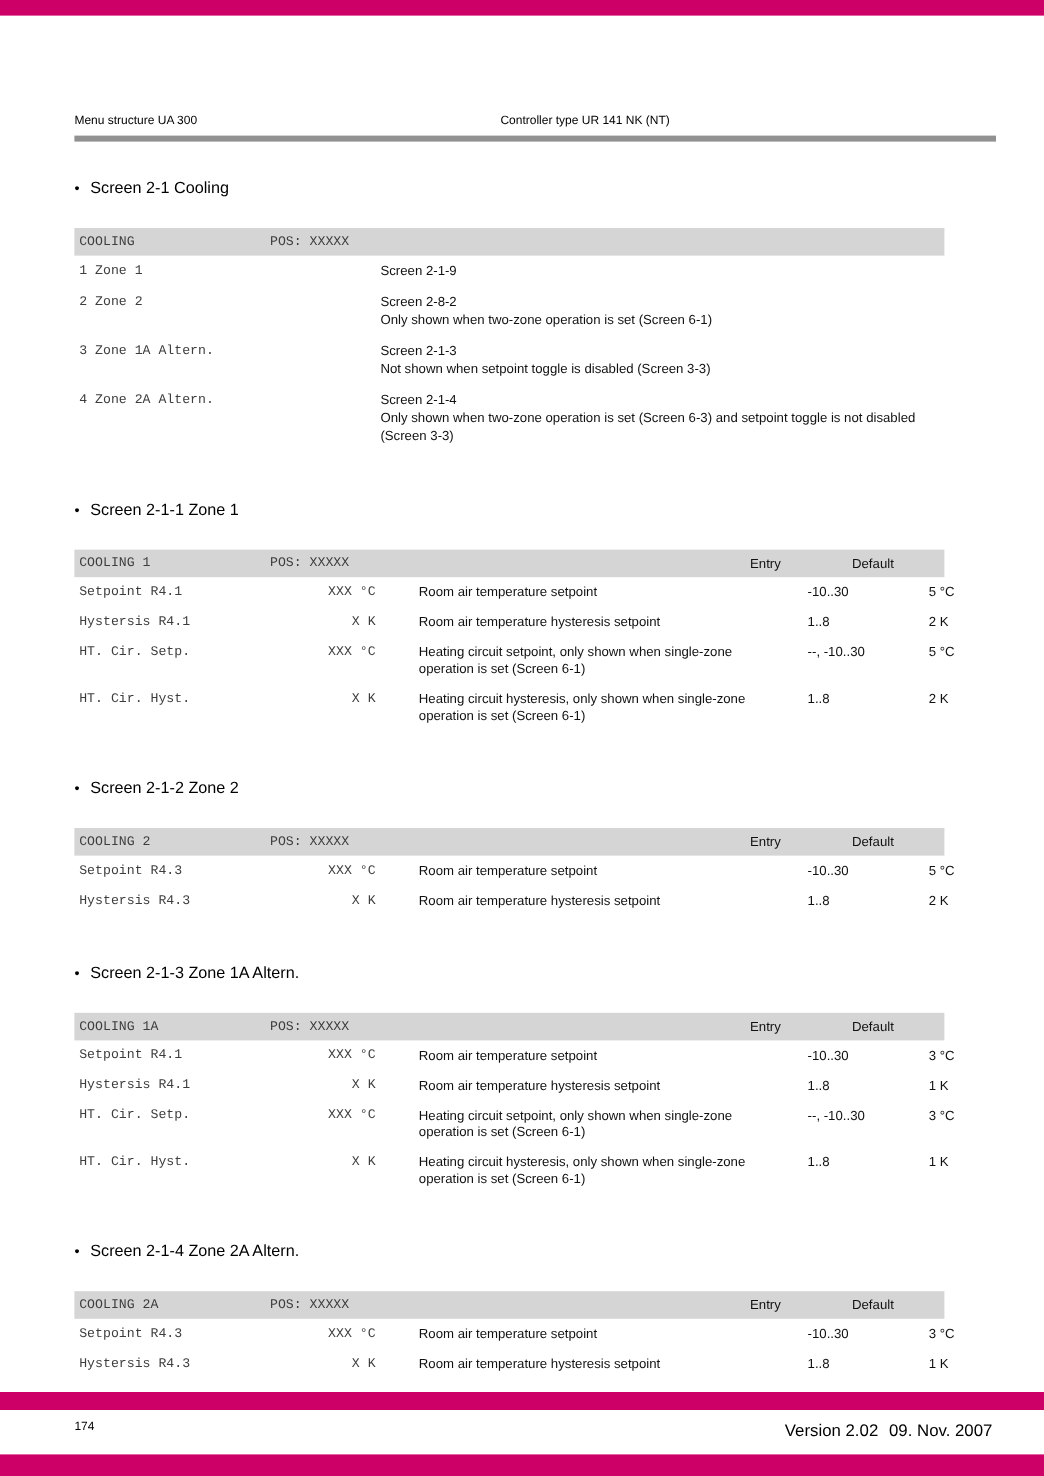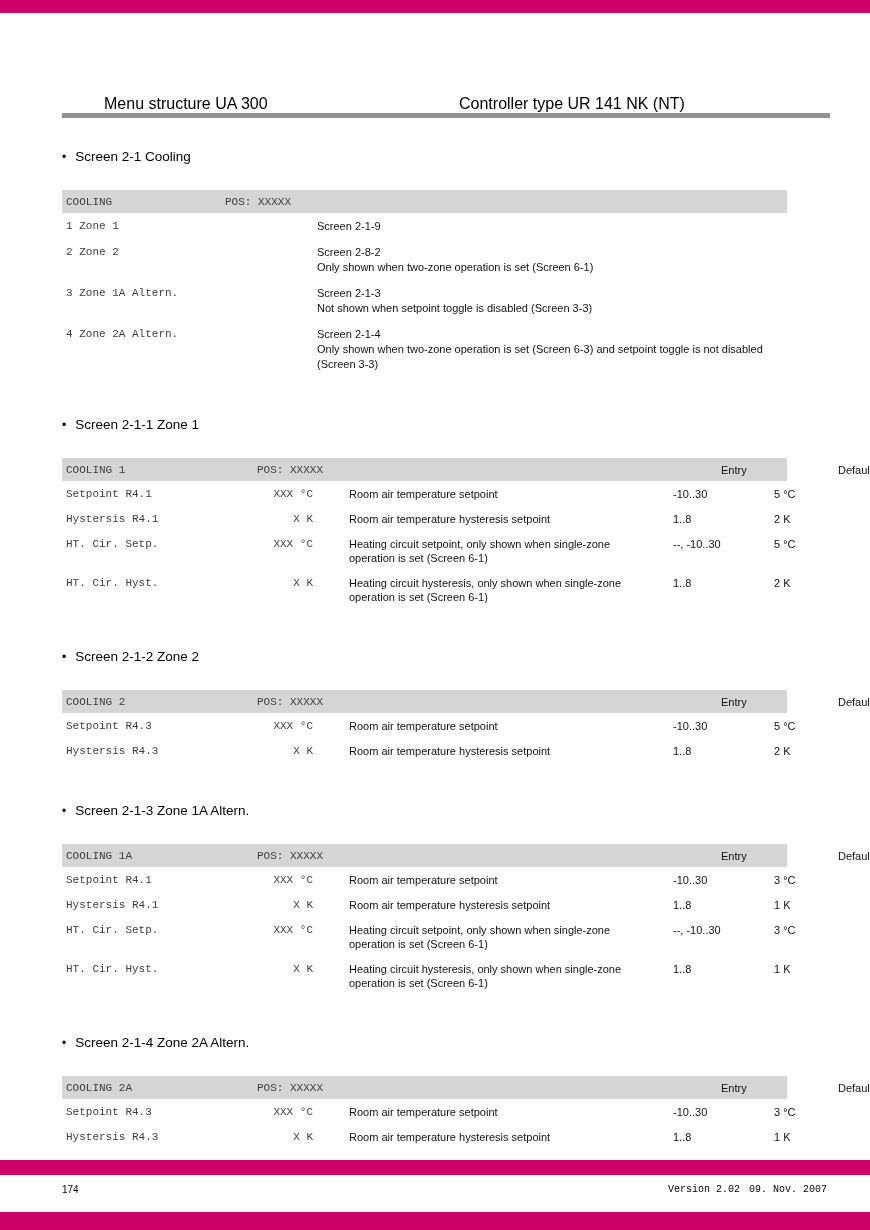--- a/index.html
+++ b/index.html
@@ -9,42 +9,42 @@
     font-family: "Liberation Sans", sans-serif;
     color: #000;
     position: relative;
     overflow: hidden;
   }
   .bar { width: 100%; background: #cc0066; }
   .bar-top { height: 13px; }
   .content { margin-left: 62px; width: 768px; }
 
   
-  .doc-header { position: relative; height: 14px; margin-top: 82px; font-size: 16px; margin-left: 42px; }
+  .doc-header { position: relative; height: 14px; margin-top: 82px; font-size: 10px; }
   .hdr-left  { position: absolute; left: 0; top: 0; }
   .hdr-right { position: absolute; left: 355px; top: 0; }
   .header-rule { height: 5px; background: #919191; margin-top: 4px; }
 
   
   .section { margin-top: 40px; }
   .section-first { margin-top: 31px; }
   .heading { font-size: 13.5px; display: flex; align-items: baseline; }
   .bullet { margin-right: 9px; font-size: 12px; }
 
   
   .tbl { width: 725px; margin-top: 26px; }
   .mono { font-family: "Liberation Mono", "DejaVu Sans Mono", monospace; font-size: 11px; color: #3d3d3d; }
   .sans { font-size: 11px; color: #111; }
 
   .thead {
     background: #d5d5d5; height: 23px;
     display: grid; align-items: center;
   }
   .thead-menu  { grid-template-columns: 163px 562px; }
-  .thead-param { grid-template-columns: 163px 92px 308px 85px 77px; gap: 32px; }
+  .thead-param { grid-template-columns: 163px 92px 308px 85px 77px; }
   .thead .pad { padding-left: 4px; }
   .hdr-col { font-size: 11px; color: #111; }
 
   
   .mrow { display: grid; grid-template-columns: 255px 470px; padding: 6px 0 5px 0; }
   .mrow .m-label { padding-left: 4px; line-height: 15px; }
   .mrow .m-screen, .mrow .m-note { line-height: 15px; }
 
   
   .prow { display: grid; grid-template-columns: 163px 92px 308px 85px 77px; padding: 6px 0 5px 0; gap: 16px; }
@@ -56,21 +56,21 @@
 
   
   .page-footer { position: absolute; bottom: 0; left: 0; width: 100%; }
   .bar-mid { height: 15px; }
   .footer-row {
     height: 37px; box-sizing: border-box;
     padding: 9px 43px 0 62px;
     display: flex; justify-content: space-between; align-items: flex-start;
   }
   .page-num { font-size: 10px; }
-  .version-block { font-size: 10px; font-family: Liberation Mono, monospace; }
+  .version-block { font-size: 14px; }
   .version-date { margin-left: 9px; }
   .bar-bottom { height: 18px; }
 </style>
 </head>
 <body>
 
 <div class="bar bar-top" style="background: rgb(204, 0, 102);"></div>
 
 <div class="content">
 

